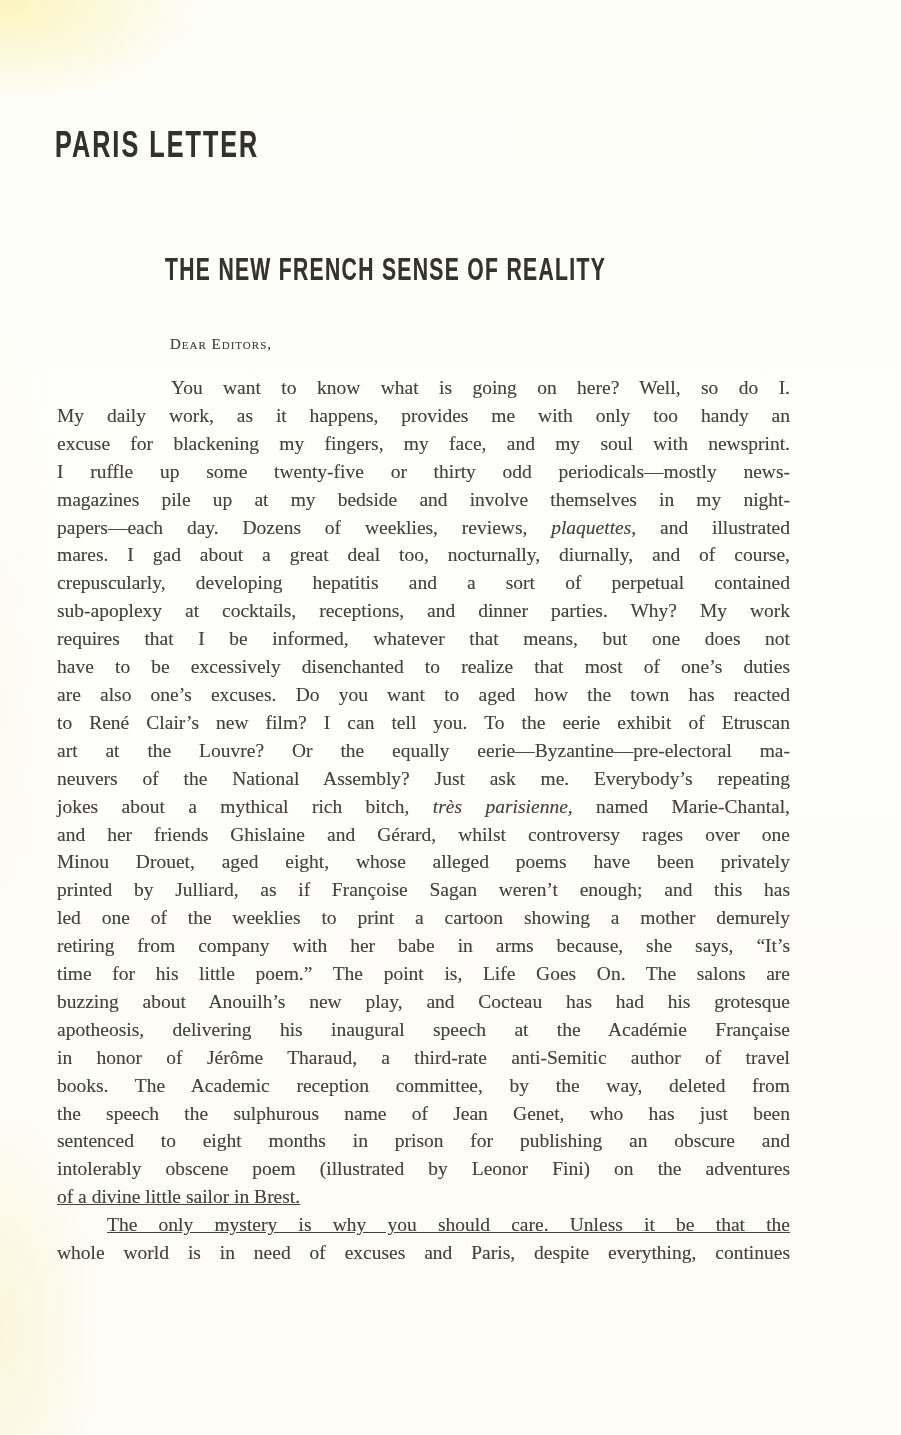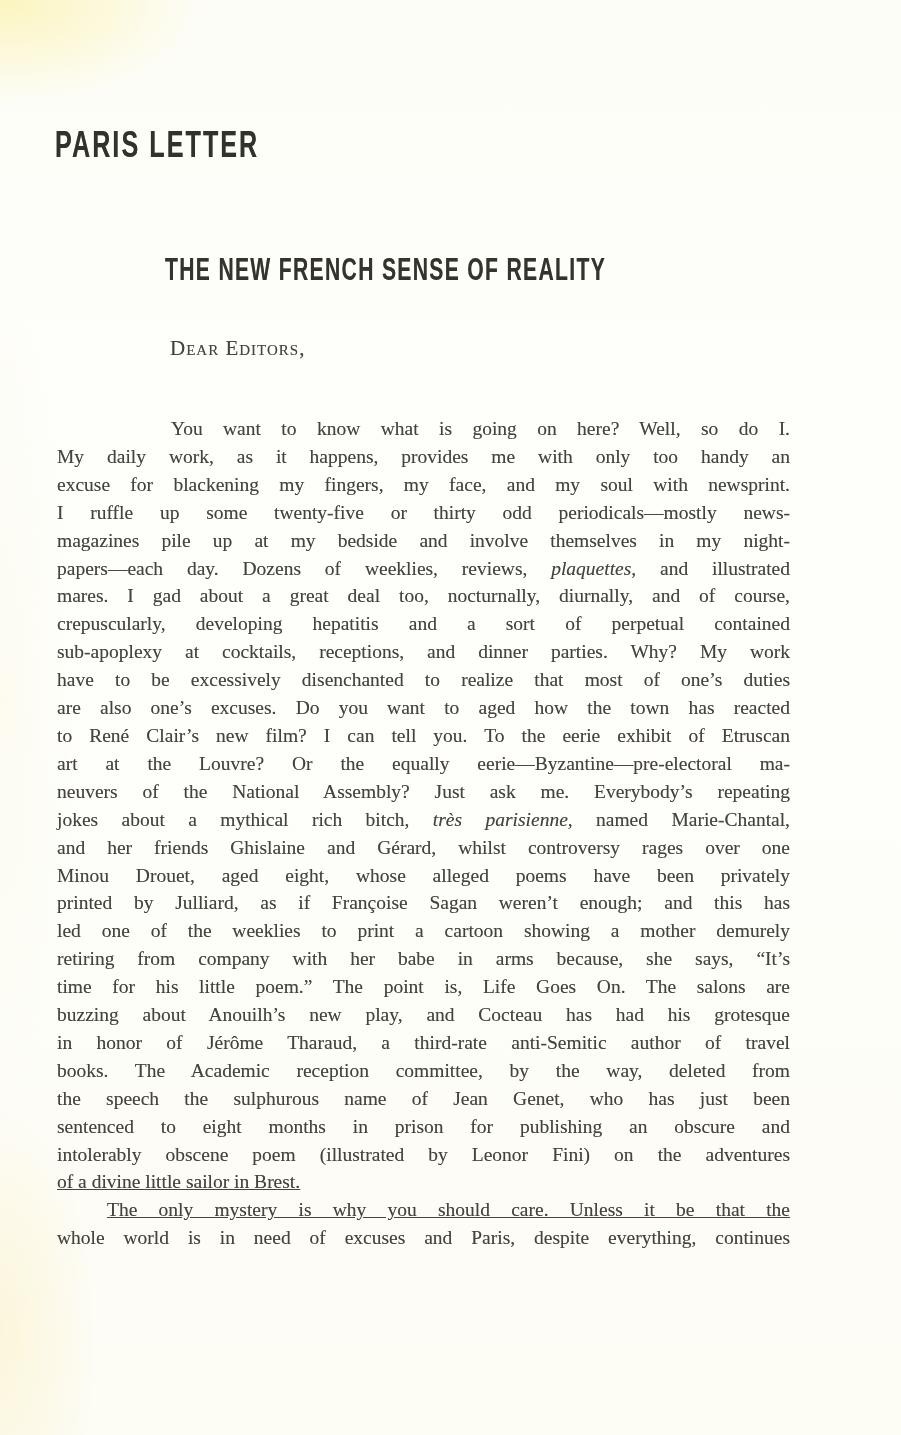--- a/index.html
+++ b/index.html
@@ -45,37 +45,36 @@
     transform: scaleX(0.66);
     transform-origin: 0 0;
     white-space: nowrap;
     text-shadow: 0 0 0.6px rgba(52,51,44,0.5);
   }
 
   .salutation {
     position: absolute;
     left: 170px;
     top: 336px;
-    font-size: 21px;
+    font-size: 15px;
     font-variant: small-caps;
     letter-spacing: 1px;
     color: #45443c;
     text-shadow: 0 0 0.5px rgba(69,68,60,0.5);
   }
 
   .article-body {
     position: absolute;
     left: 57px;
     top: 374px;
     width: 733px;
     font-size: 19.5px;
     line-height: 27.9px;
     color: #45443c;
     text-shadow: 0 0 0.5px rgba(69,68,60,0.45);
-    margin-top: 41px;
   }
 
   .text-line {
     text-align: justify;
     text-align-last: justify;
     white-space: normal;
   }
   .text-line.para-end  { text-align-last: left; text-decoration: underline; }
   .text-line.indent-deep   { text-indent: 114px; }
   .text-line.indent-normal { text-indent: 50px; text-decoration: underline; }
@@ -94,33 +93,35 @@
   <div class="article-body" style="color: rgb(69, 68, 60);">
       <div class="text-line indent-deep"><span>You want to know what is going on here? Well, so do I.</span></div>
       <div class="text-line"><span>My daily work, as it happens, provides me with only too handy an</span></div>
       <div class="text-line"><span>excuse for blackening my fingers, my face, and my soul with newsprint.</span></div>
       <div class="text-line"><span>I ruffle up some twenty-five or thirty odd periodicals—mostly news-</span></div>
       <div class="text-line"><span>magazines pile up at my bedside and involve themselves in my night-</span></div>
       <div class="text-line"><span>papers—each day. Dozens of weeklies, reviews, </span><i>plaquettes,</i><span> and illustrated</span></div>
       <div class="text-line"><span>mares. I gad about a great deal too, nocturnally, diurnally, and of course,</span></div>
       <div class="text-line"><span>crepuscularly, developing hepatitis and a sort of perpetual contained</span></div>
       <div class="text-line"><span>sub-apoplexy at cocktails, receptions, and dinner parties. Why? My work</span></div>
+      <div class="text-line"><span>requires that I be informed, whatever that means, but one does not</span></div>
       <div class="text-line"><span>have to be excessively disenchanted to realize that most of one’s duties</span></div>
       <div class="text-line"><span>are also one’s excuses. Do you want to aged how the town has reacted</span></div>
       <div class="text-line"><span>to René Clair’s new film? I can tell you. To the eerie exhibit of Etruscan</span></div>
       <div class="text-line"><span>art at the Louvre? Or the equally eerie—Byzantine—pre-electoral ma-</span></div>
       <div class="text-line"><span>neuvers of the National Assembly? Just ask me. Everybody’s repeating</span></div>
       <div class="text-line"><span>jokes about a mythical rich bitch, </span><i>très parisienne,</i><span> named Marie-Chantal,</span></div>
       <div class="text-line"><span>and her friends Ghislaine and Gérard, whilst controversy rages over one</span></div>
       <div class="text-line"><span>Minou Drouet, aged eight, whose alleged poems have been privately</span></div>
       <div class="text-line"><span>printed by Julliard, as if Françoise Sagan weren’t enough; and this has</span></div>
       <div class="text-line"><span>led one of the weeklies to print a cartoon showing a mother demurely</span></div>
       <div class="text-line"><span>retiring from company with her babe in arms because, she says, “It’s</span></div>
       <div class="text-line"><span>time for his little poem.” The point is, Life Goes On. The salons are</span></div>
       <div class="text-line"><span>buzzing about Anouilh’s new play, and Cocteau has had his grotesque</span></div>
+      <div class="text-line"><span>apotheosis, delivering his inaugural speech at the Académie Française</span></div>
       <div class="text-line"><span>in honor of Jérôme Tharaud, a third-rate anti-Semitic author of travel</span></div>
       <div class="text-line"><span>books. The Academic reception committee, by the way, deleted from</span></div>
       <div class="text-line"><span>the speech the sulphurous name of Jean Genet, who has just been</span></div>
       <div class="text-line"><span>sentenced to eight months in prison for publishing an obscure and</span></div>
       <div class="text-line"><span>intolerably obscene poem (illustrated by Leonor Fini) on the adventures</span></div>
       <div class="text-line para-end"><span>of a divine little sailor in Brest.</span></div>
       <div class="text-line indent-normal"><span>The only mystery is why you should care. Unless it be that the</span></div>
       <div class="text-line"><span>whole world is in need of excuses and Paris, despite everything, continues</span></div>
     </div>
 </div>

